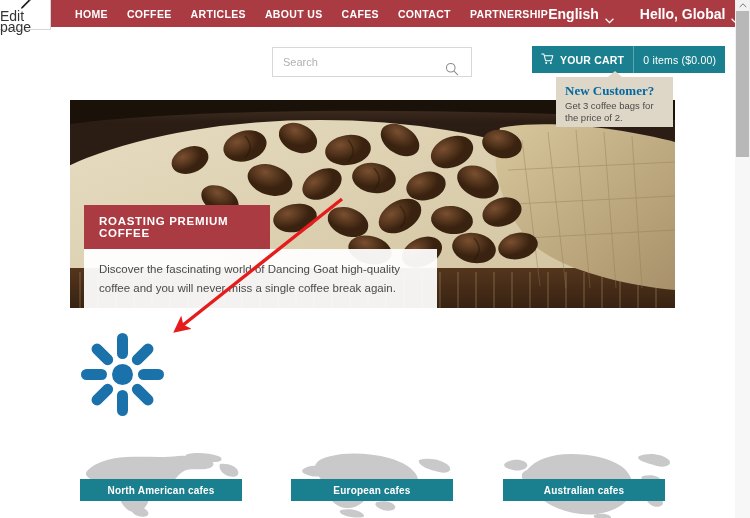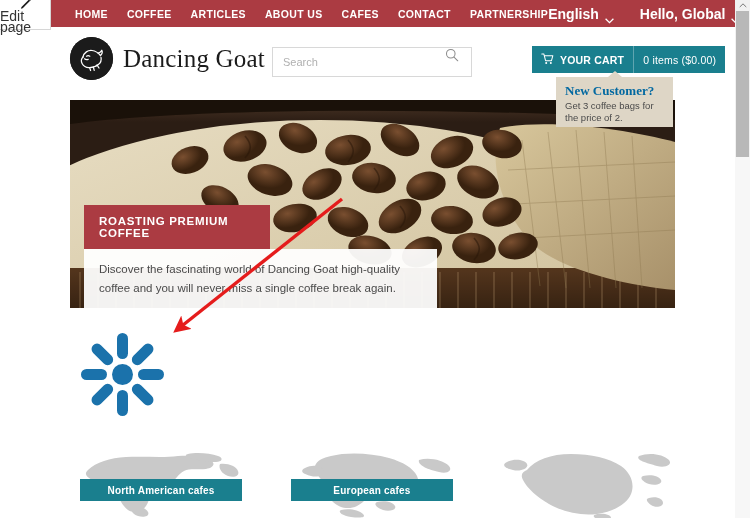--- a/index.html
+++ b/index.html
@@ -43,21 +43,21 @@
   }
   #logo-wrap { position: absolute; left: 19px; top: 10px; display: flex; align-items: center; gap: 10px; }
   #logo-mark {
     width: 43px; height: 43px; border-radius: 50%; background: #1b1b1b;
     display: flex; align-items: center; justify-content: center;
   }
   #logo-text { font-family: "Liberation Serif", serif; font-size: 25px; color: #1b1b1b; letter-spacing: .2px; }
 
   #search-box {
     position: absolute; left: 221px; top: 20px; width: 200px; height: 30px;
-    border: 1px solid #d8d8d8; background: #fff; display: flex; align-items: flex-start;
+    border: 1px solid #d8d8d8; background: #fff; display: flex; align-items: flex-end;
   }
   #search-box input {
     border: 0; outline: 0; flex: 1; height: 100%; padding: 0 8px 0 10px;
     font-size: 11px; color: #555; font-family: "Liberation Sans", sans-serif; background: transparent;
   }
   #search-box input::placeholder { color: #b0b0b0; }
   #search-box .mag { width: 22px; margin-right: 8px; display: flex; align-items: center; justify-content: center; cursor: pointer; }
 
   #cart {
     position: absolute; left: 481px; top: 19px; height: 27px;
@@ -157,39 +157,20 @@
           <svg viewBox="0 0 9 6" width="9" height="6">
               <path d="M0.6 0.8 L4.5 4.6 L8.4 0.8" stroke="#fff" stroke-width="1.3" fill="none"></path>
             </svg>
         </span>
       </div>
     </div>
   </div>
 
   <div id="header">
 
-    <div id="logo-wrap">
-      <span id="logo-mark">
-        <svg viewBox="0 0 43 43" width="43" height="43">
-          <circle cx="21.5" cy="21.5" r="21.5" fill="#1b1b1b"></circle>
-          <g fill="none" stroke="#ffffff" stroke-width="1.25" stroke-linecap="round" stroke-linejoin="round">
-            <path d="M13 20 C14 15.5 18 13 22 13.5 C25.5 14 28.5 16 30.5 18.5"></path>
-            <path d="M30.5 18.5 C32 17 32.6 14.8 31.8 13.2 C30.9 14.8 29.6 15.8 28 16.2"></path>
-            <path d="M13 20 C11.5 21.5 11 24.5 12.2 26.8 C13.6 29.4 16.6 30.8 19.6 30.6"></path>
-            <path d="M19.6 30.6 L20.6 33.5"></path>
-            <path d="M23.4 30.2 L24.2 33.4"></path>
-            <path d="M27 28 L29 31"></path>
-            <path d="M19.6 30.6 C22.8 30.6 26 29.6 28.4 27.6 C30.6 25.8 31.6 23 31 20.4"></path>
-            <path d="M16.5 19.2 C17.6 18.6 18.8 18.6 19.8 19.2"></path>
-            <path d="M14.5 21.8 C15.6 22.6 17 22.8 18.2 22.3"></path>
-          </g>
-        </svg>
-      </span>
-      <span id="logo-text">Dancing Goat</span>
-    </div>
 
     <div id="search-box">
       <input type="text" placeholder="Search" style="">
       <span class="mag">
         <svg viewBox="0 0 16 16" width="14" height="14">
           <circle cx="6.6" cy="6.6" r="4.9" stroke="#8d8d8d" stroke-width="1.2" fill="none"></circle>
           <path d="M10.3 10.3 L14.6 14.6" stroke="#8d8d8d" stroke-width="1.2" fill="none" stroke-linecap="round"></path>
         </svg>
       </span>
     </div>
@@ -381,20 +362,21 @@
       <svg class="cafe-map" viewBox="0 0 182 68">
         <g fill="#c9c9c9">
           <path d="M34 20 C42 10 58 4 78 4 C98 4 116 8 128 16 C138 23 142 34 138 44 C134 54 120 62 104 64 C88 66 70 62 56 54 C44 47 34 38 30 30 C27 24 30 22 34 20 Z"></path>
           <path d="M14 12 C22 8 32 10 34 14 C36 18 28 22 20 20 C12 18 8 15 14 12 Z"></path>
           <path d="M146 6 C156 2 170 4 176 10 C180 15 172 18 164 16 C154 13 142 10 146 6 Z"></path>
           <path d="M150 26 C158 24 166 26 168 30 C170 34 162 36 156 34 C150 32 146 28 150 26 Z"></path>
           <path d="M156 48 C164 46 170 49 170 53 C170 57 162 58 158 55 C154 52 152 49 156 48 Z"></path>
           <path d="M104 64 C112 63 118 65 118 68 L102 68 C100 66 100 65 104 64 Z"></path>
         </g>
       </svg>
+      <div class="cafe-btn">Australian cafes</div>
     </div>
   </div>
 
   <svg id="annotation" viewBox="0 0 750 518">
     <defs>
       <marker id="arrowhead" markerWidth="5" markerHeight="5" refX="3.2" refY="2.5" orient="auto">
         <path d="M5,2.5 L0,0 L1.2,2.5 L0,5 Z" fill="#e51c1c"></path>
       </marker>
     </defs>
     <line x1="342" y1="199" x2="178" y2="329" stroke="#e51c1c" stroke-width="3.4" marker-end="url(#arrowhead)"></line>

